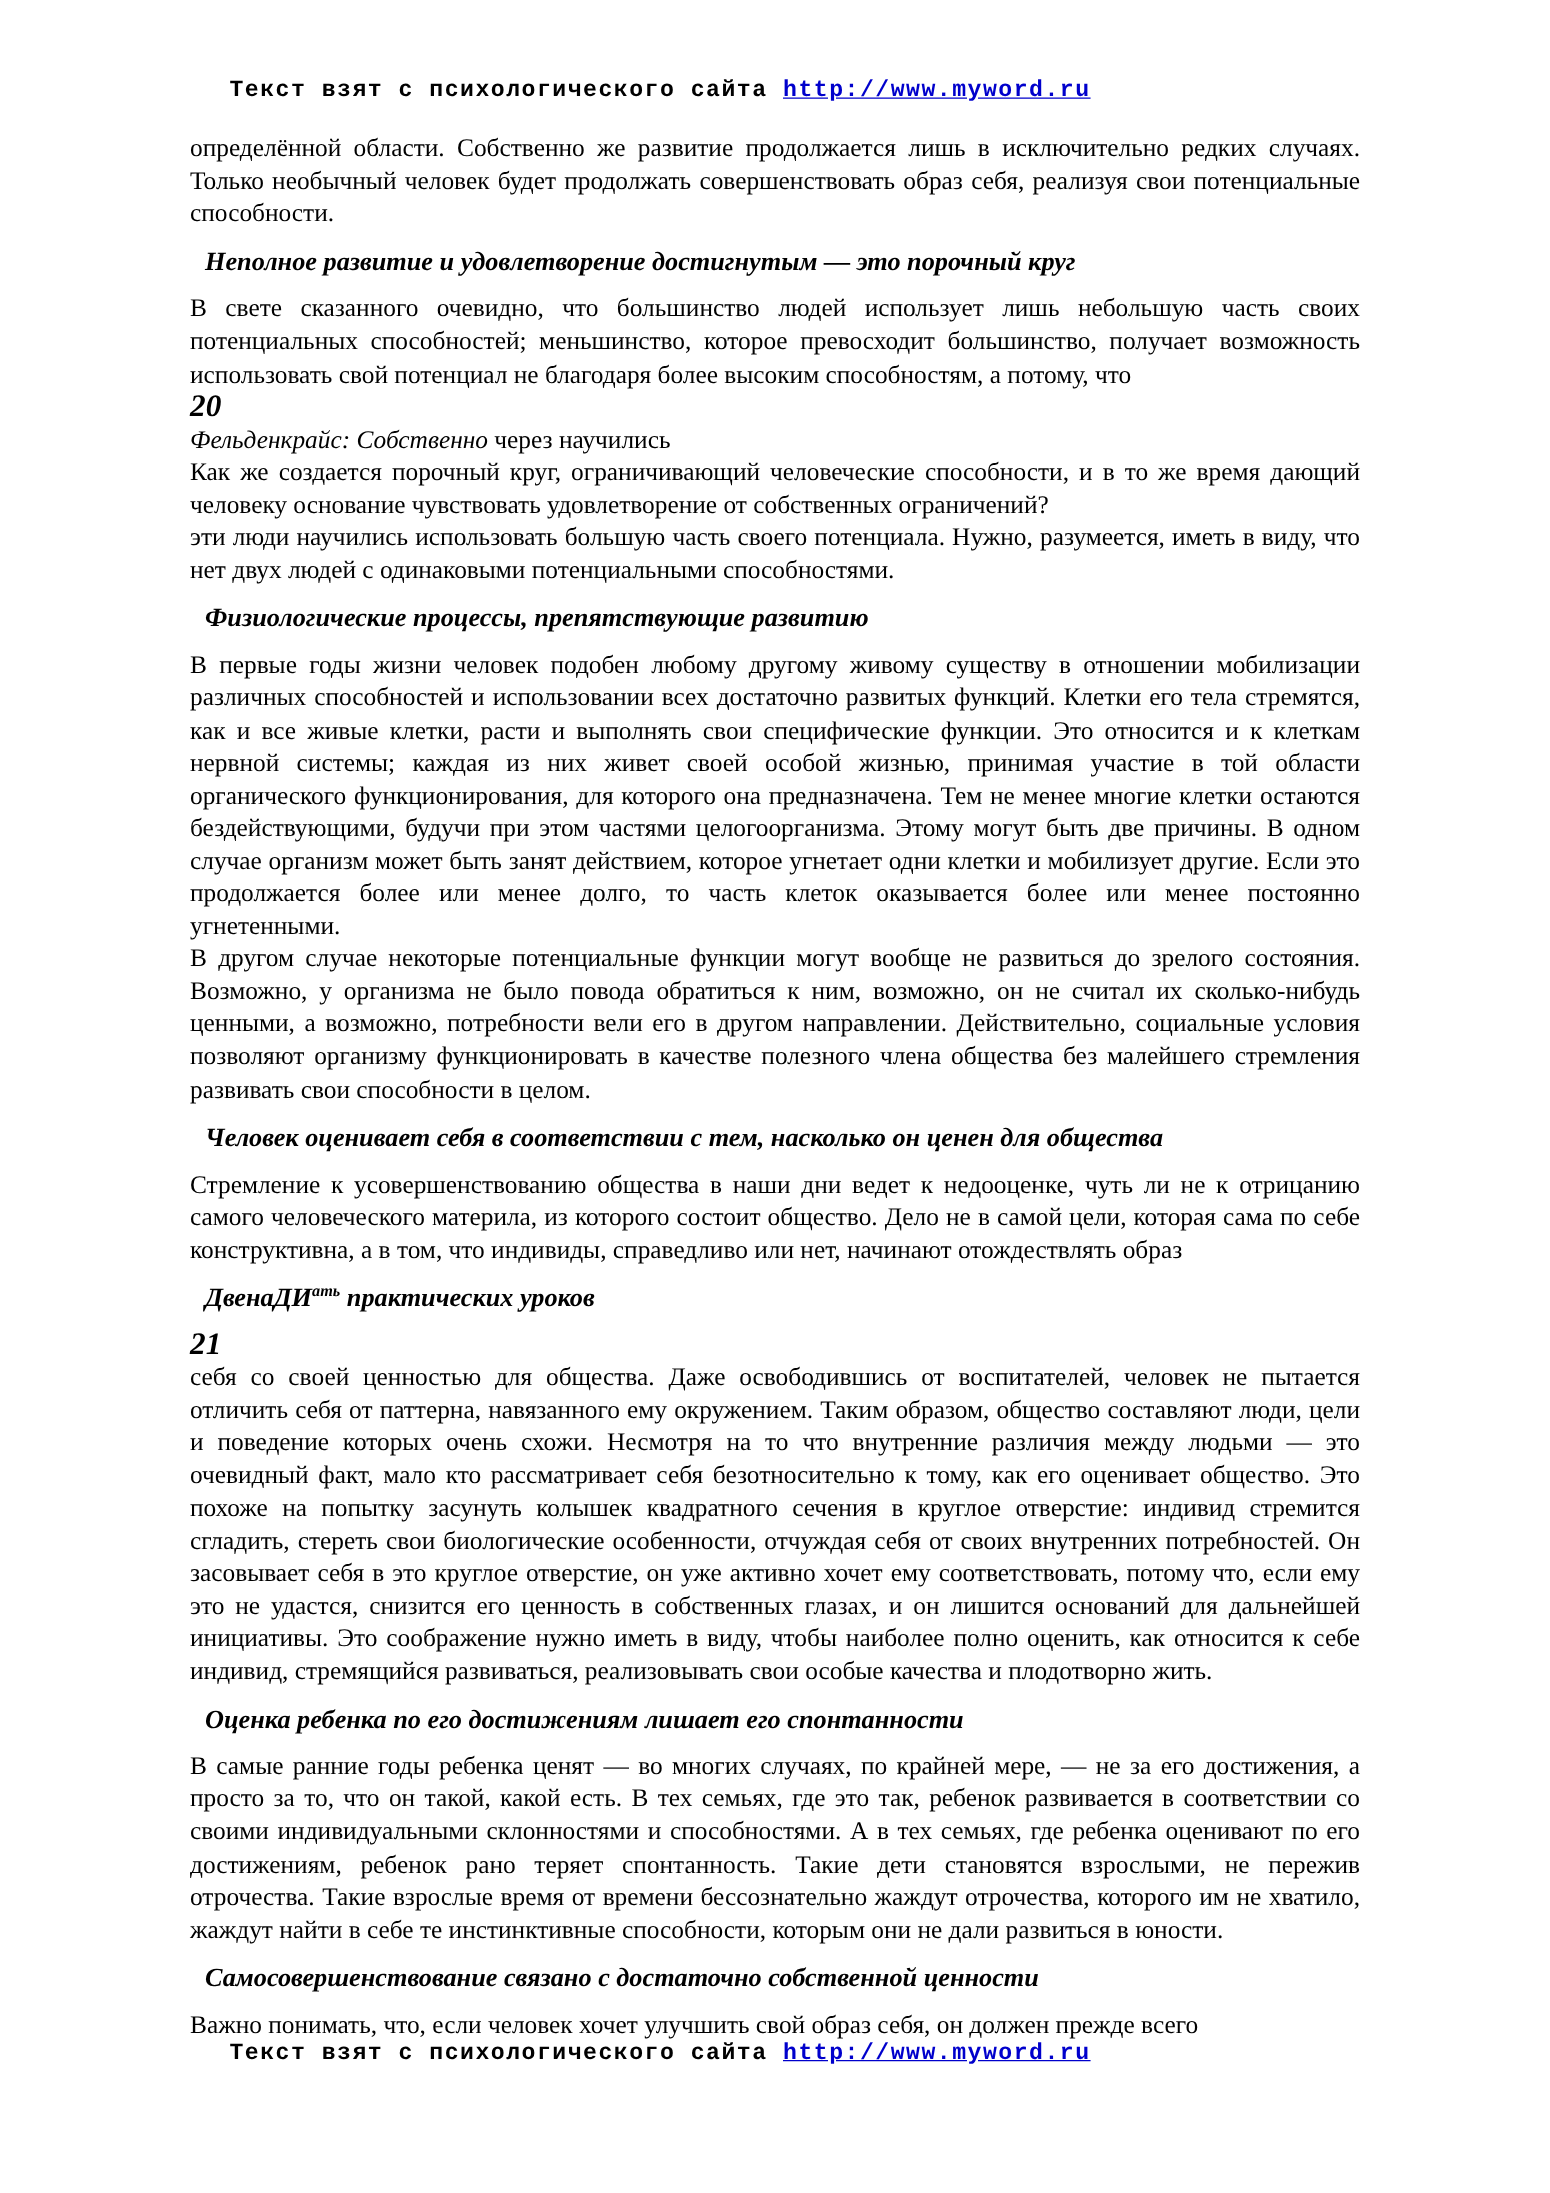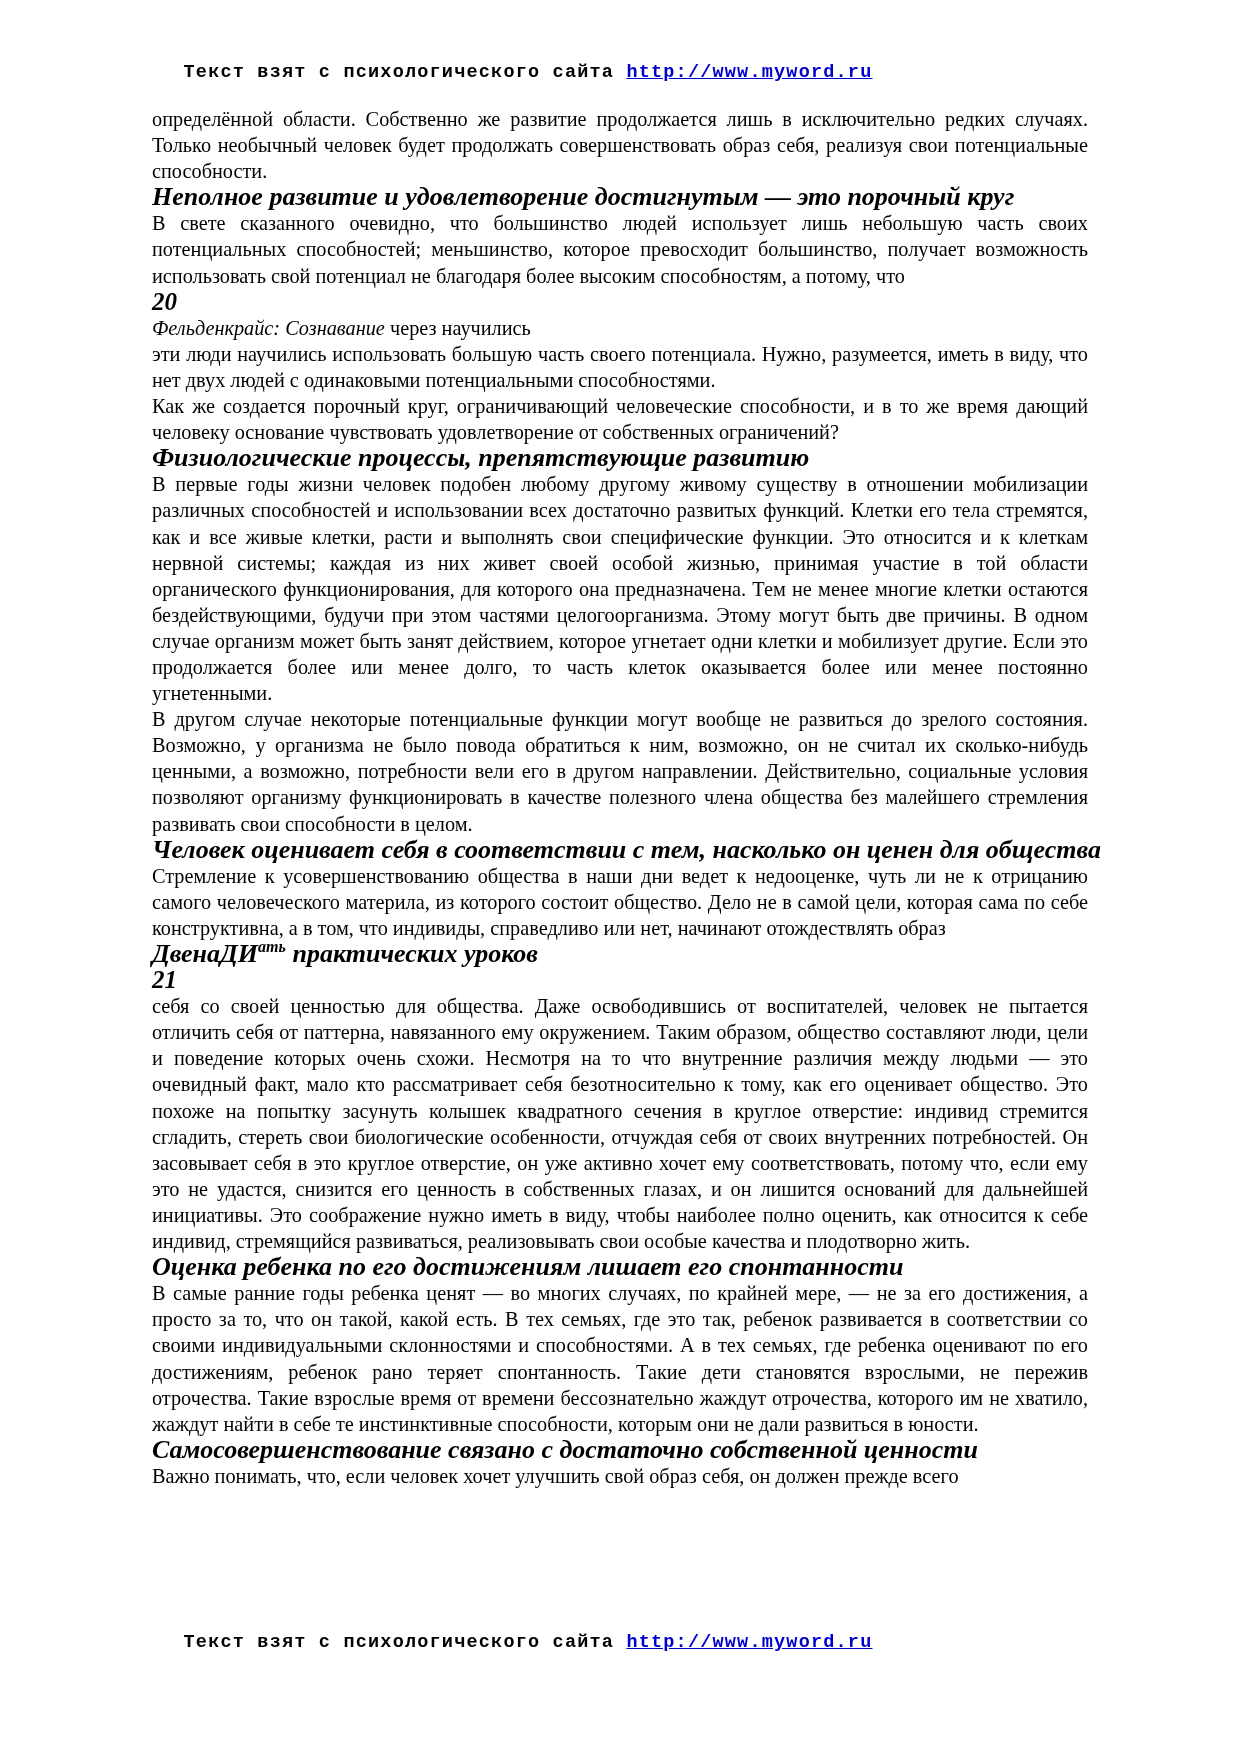--- a/index.html
+++ b/index.html
@@ -59,23 +59,23 @@
     text-align: justify;
     text-justify: inter-word;
     text-indent: 0;
     -webkit-hyphens: none;
     hyphens: none;
   }
   p.para.last-flush {
     text-align-last: left;
   }
   h2.heading {
-    margin: 0;
+    margin: 12px;
     padding: 0;
-    font-size: 26px;
+    font-size: 21px;
     line-height: 26.1px;
     font-weight: bold;
     font-style: italic;
     text-align: left;
     white-space: nowrap;
   }
   .pagenum {
     margin: 0;
     padding: 0;
     font-size: 25px;
@@ -113,25 +113,25 @@
   <div class="content">
 
     <p class="para">определённой области. Собственно же развитие продолжается лишь в исключительно редких случаях. Только необычный человек будет продолжать совершенствовать образ себя, реализуя свои потенциальные способности.</p>
 
     <h2 class="heading">Неполное развитие и удовлетворение достигнутым — это порочный круг</h2>
 
     <p class="para last-flush">В свете сказанного очевидно, что большинство людей использует лишь небольшую часть своих потенциальных способностей; меньшинство, которое превосходит большинство, получает возможность использовать свой потенциал не благодаря более высоким способностям, а потому, что</p>
 
     <p class="pagenum">20</p>
 
-    <p class="runhead"><span>Фельденкрайс: Сознавание</span><span class="upright"> через научились</span></p>
+    <p class="runhead"><span>Фельденкрайс: Собственно</span><span class="upright"> через научились</span></p>
+
+    <p class="para last-flush">Как же создается порочный круг, ограничивающий человеческие способности, и в то же время дающий человеку основание чувствовать удовлетворение от собственных ограничений?</p>
 
     <p class="para last-flush">эти люди научились использовать большую часть своего потенциала. Нужно, разумеется, иметь в виду, что нет двух людей с одинаковыми потенциальными способностями.</p>
-
-    <p class="para last-flush">Как же создается порочный круг, ограничивающий человеческие способности, и в то же время дающий человеку основание чувствовать удовлетворение от собственных ограничений?</p>
 
     <h2 class="heading">Физиологические процессы, препятствующие развитию</h2>
 
     <p class="para">В первые годы жизни человек подобен любому другому живому существу в отношении мобилизации различных способностей и использовании всех достаточно развитых функций. Клетки его тела стремятся, как и все живые клетки, расти и выполнять свои специфические функции. Это относится и к клеткам нервной системы; каждая из них живет своей особой жизнью, принимая участие в той области органического функционирования, для которого она предназначена. Тем не менее многие клетки остаются бездействующими, будучи при этом частями целогоорганизма. Этому могут быть две причины. В одном случае организм может быть занят действием, которое угнетает одни клетки и мобилизует другие. Если это продолжается более или менее долго, то часть клеток оказывается более или менее постоянно угнетенными.</p>
 
     <p class="para">В другом случае некоторые потенциальные функции могут вообще не развиться до зрелого состояния. Возможно, у организма не было повода обратиться к ним, возможно, он не считал их сколько-нибудь ценными, а возможно, потребности вели его в другом направлении. Действительно, социальные условия позволяют организму функционировать в качестве полезного члена общества без малейшего стремления развивать свои способности в целом.</p>
 
     <h2 class="heading">Человек оценивает себя в соответствии с тем, насколько он ценен для общества</h2>
 
     <p class="para last-flush">Стремление к усовершенствованию общества в наши дни ведет к недооценке, чуть ли не к отрицанию самого человеческого материла, из которого состоит общество. Дело не в самой цели, которая сама по себе конструктивна, а в том, что индивиды, справедливо или нет, начинают отождествлять образ</p>

